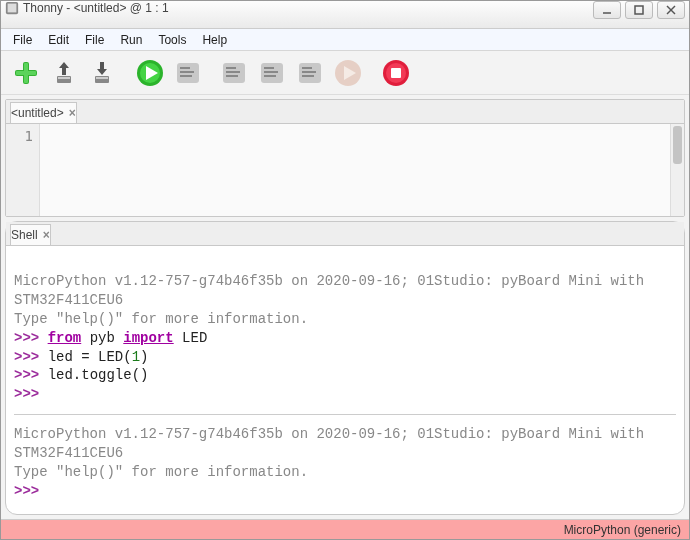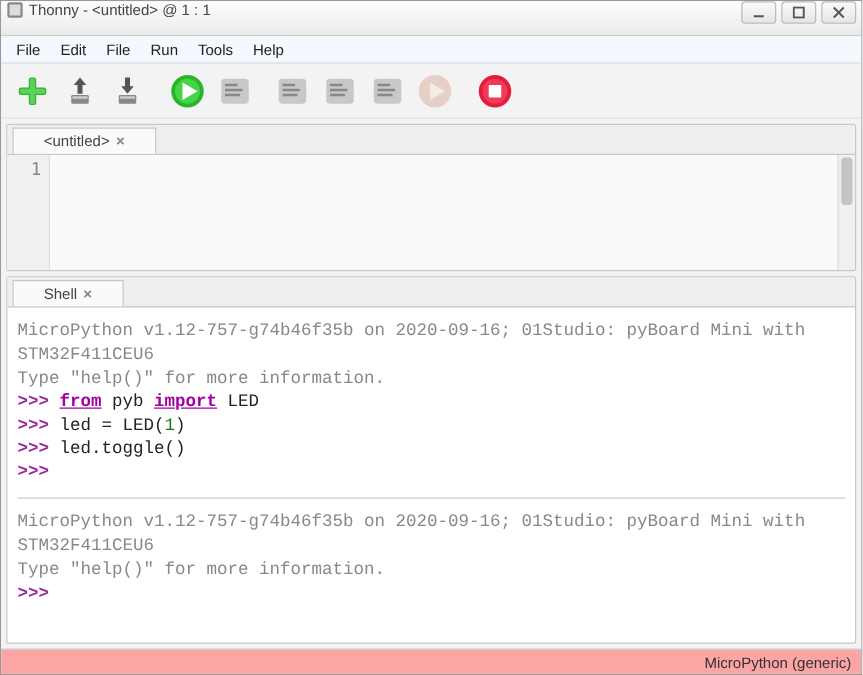--- a/index.html
+++ b/index.html
@@ -90,28 +90,28 @@
   min-height: 0;
 }
 .panel {
   border: 1px solid #c8c8c8;
   background: #fff;
   display: flex;
   flex-direction: column;
   border-radius: 2px;
 }
 .editor-panel { height: 118px; }
-.shell-panel { flex: 1; min-height: 0; }
+.shell-panel { flex: 1; min-height: 0; border-radius: 12px; }
 .tabs {
   display: flex;
   background: #eee;
   border-bottom: 1px solid #c8c8c8;
 }
 .tab {
-  padding: 3px 24px;
+  padding: 3px 0;
   background: #fafafa;
   border: 1px solid #c8c8c8;
   border-bottom: none;
   margin: 2px 0 0 4px;
   display: flex;
   align-items: center;
   gap: 5px;
   font-size: 12px;
   color: #444;
 }
@@ -137,21 +137,21 @@
 }
 .editor-text {
   flex: 1;
   padding: 4px;
   font-family: Consolas, monospace;
   font-size: 14px;
 }
 .shell-body {
   flex: 1;
   overflow: auto;
-  padding: 0 8px 6px 8px;
+  padding: 16px 8px 6px 8px;
   font-family: Consolas, "Courier New", monospace;
   font-size: 14px;
   line-height: 1.35;
   color: #333;
   position: relative;
 }
 .shell-body::-webkit-scrollbar { width: 14px; }
 .shell-body::-webkit-scrollbar-track { background: #f0f0f0; }
 .shell-body::-webkit-scrollbar-thumb { background: #c4c4c4; border-radius: 3px; }
 .gray { color: #888; }

